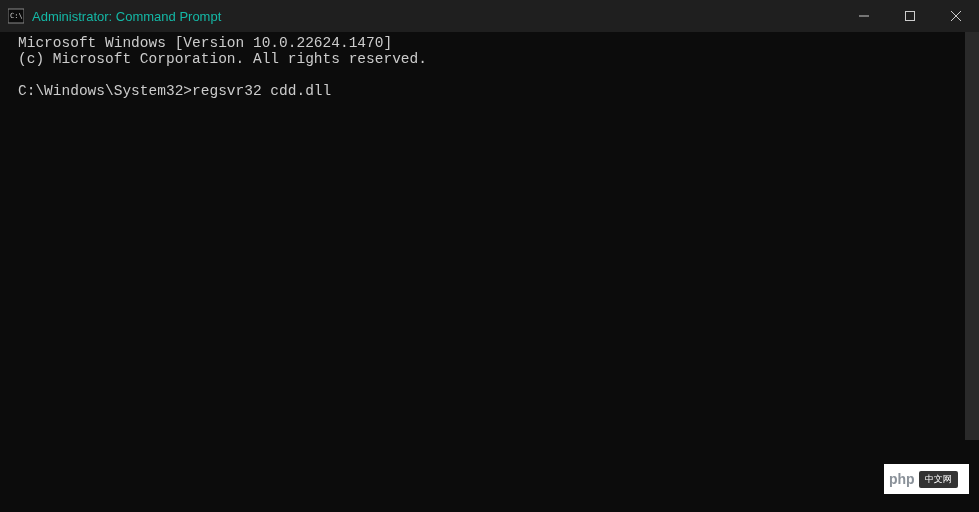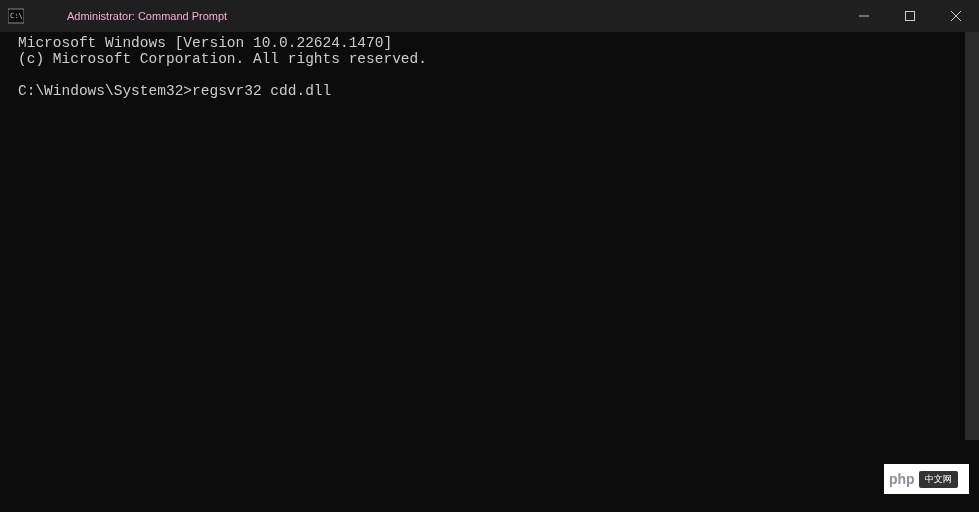--- a/index.html
+++ b/index.html
@@ -36,24 +36,23 @@
       margin-right: 8px;
       display: flex;
       align-items: center;
       justify-content: center;
     }
     .titlebar-icon svg {
       width: 16px;
       height: 16px;
     }
     .titlebar-title {
-      color: #f9a8d4;
-      font-size: 11px;
+      color: #14b8a6;
+      font-size: 13px;
       flex: 1;
-      margin-left: 35px;
     }
     .titlebar-controls {
       display: flex;
       height: 100%;
     }
     .titlebar-btn {
       width: 46px;
       height: 32px;
       display: flex;
       align-items: center;

